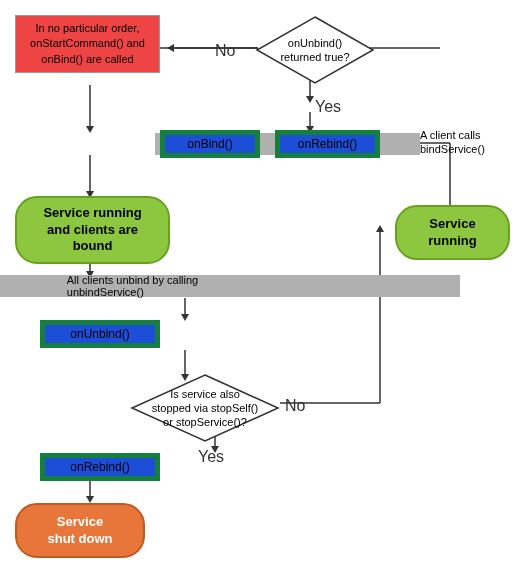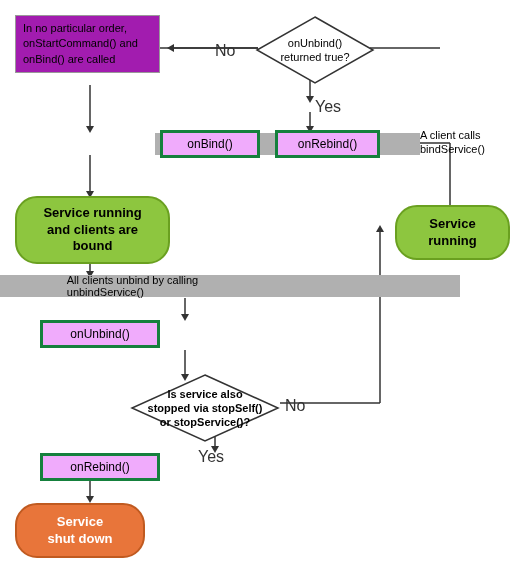--- a/index.html
+++ b/index.html
@@ -25,26 +25,27 @@
       width: 526px;
       height: 567px;
       pointer-events: none;
     }
     
     .shape {
       position: absolute;
     }
     
     .note-box {
-      background: #a21caf;
+      background: #ef4444;
       border: 1px solid #999;
       padding: 5px 7px;
       font-size: 11px;
       line-height: 1.4;
       color: #000;
+      text-align: center;
     }
     
     .diamond-wrap {
       position: absolute;
       display: flex;
       align-items: center;
       justify-content: center;
     }
     .diamond-inner {
       position: absolute;
@@ -95,22 +96,22 @@
       font-size: 16px;
       color: #333;
     }
     
     .gray-bar {
       background: #b0b0b0;
       position: absolute;
     }
     
     .white-bar {
-      background: #f0abfc;
-      border: 3px solid #15803d;
+      background: #1d4ed8;
+      border: 5px solid #15803d;
       position: absolute;
       display: flex;
       align-items: center;
       justify-content: center;
       font-size: 12px;
     }
   </style>
 </head>
 <body>
 
@@ -221,21 +222,21 @@
     <span>onUnbind()</span>
   </div>
 
   <div class="gray-bar" style="left:40px; top:323px; width:240px; height:22px; z-index:-1;">
   </div>
 
   <div class="diamond-wrap shape" style="left:130px; top:373px; width:150px; height:70px;">
     <svg width="150" height="70">
       <polygon points="75,2 148,35 75,68 2,35" fill="#fff" stroke="#333" stroke-width="1.5"></polygon>
     </svg>
-    <div class="diamond-inner" style="width:130px; text-align:center;font-weight:bold;">
+    <div class="diamond-inner" style="width:130px; text-align:center;">
       <span>Is service also<br>stopped via stopSelf()<br>or stopService()?</span>
     </div>
   </div>
 
   <div class="arrow-label shape" style="left:285px; top:397px;">
     <span>No</span>
   </div>
 
   <div class="arrow-label shape" style="left:198px; top:448px;">
     <span>Yes</span>

